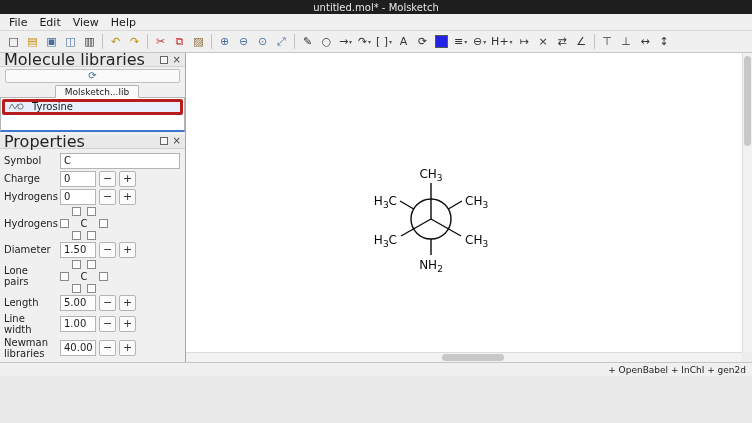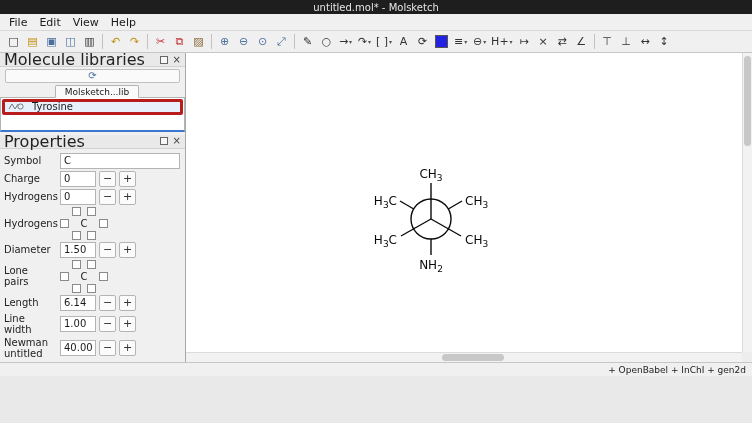--- a/index.html
+++ b/index.html
@@ -302,34 +302,34 @@
               </div>
             <div class="cbline narrow">
                 <span class="cb"></span>
                 <span class="cb"></span>
               </div>
           </div>
         </div>
 
         <div class="row">
           <span class="rlabel">Length</span>
-          <span class="spinval">6.14</span>
+          <span class="spinval">5.00</span>
           <button class="sbtn">−</button>
           <button class="sbtn">+</button>
         </div>
 
         <div class="row">
           <span class="rlabel">Line width</span>
           <span class="spinval">1.00</span>
           <button class="sbtn">−</button>
           <button class="sbtn">+</button>
         </div>
 
         <div class="row">
-          <span class="rlabel">Newman untitled</span>
+          <span class="rlabel">Newman libraries</span>
           <span class="spinval">40.00</span>
           <button class="sbtn">−</button>
           <button class="sbtn">+</button>
         </div>
 
         <div class="coord-table">
           <div class="ct-header">
             <span class="ct-cell">x</span>
             <span class="ct-cell">y</span>
             <span class="ct-cell filler"></span>

